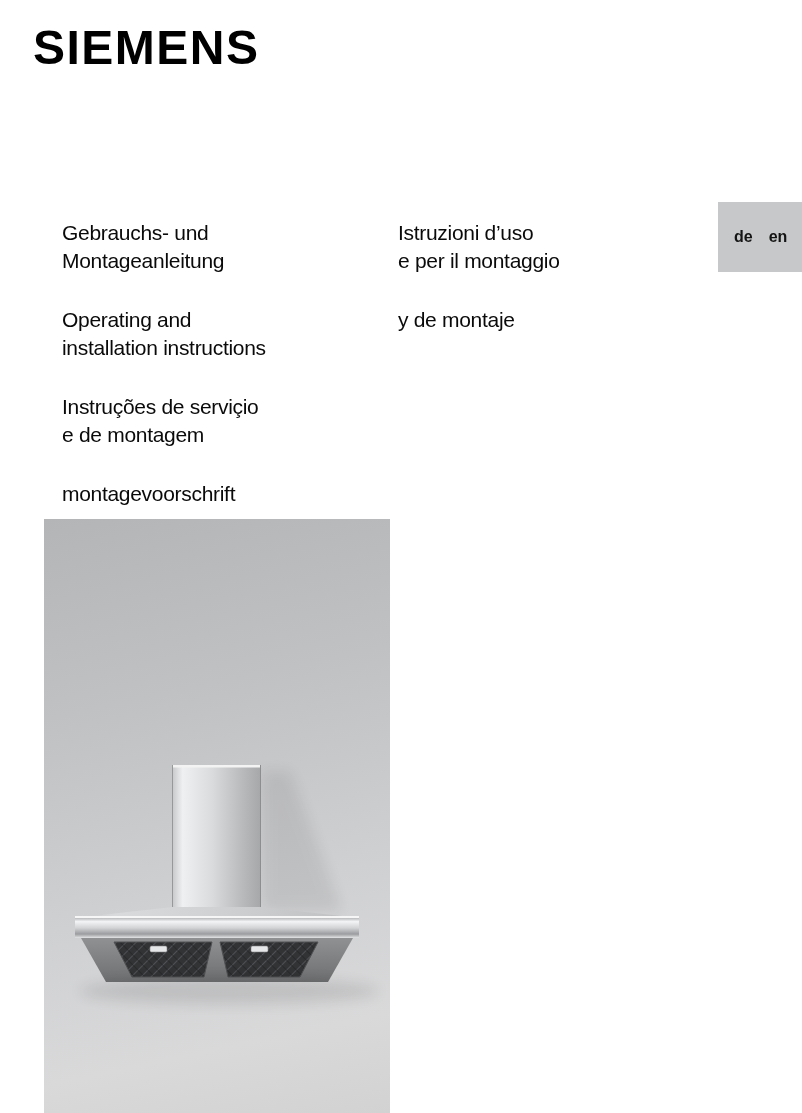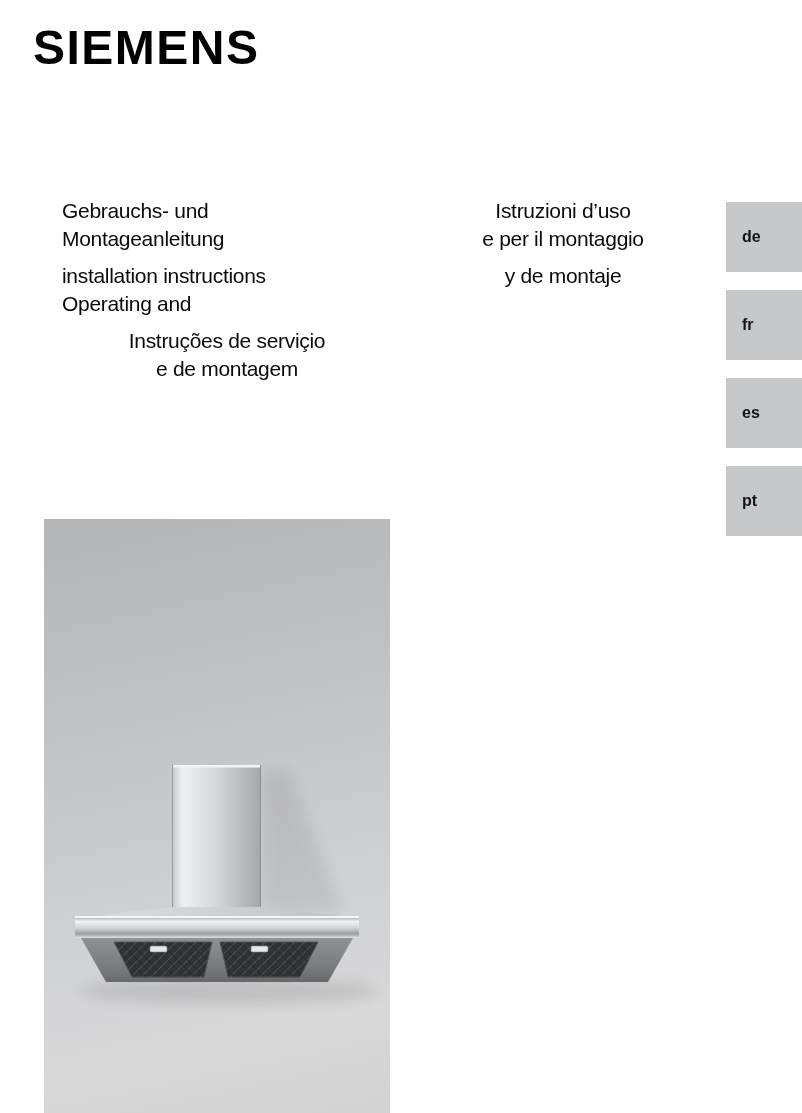--- a/index.html
+++ b/index.html
@@ -18,32 +18,32 @@
     font-size:48px; font-weight:bold; letter-spacing:1.5px;
     color:#000;
   }
 
   
   .rows {
     position:absolute; left:62px; top:197px;
     display:flex; flex-direction:column; gap:9px;
   }
   .row { display:flex; }
-  .cell { width:336px; }
-  .cell.right { width:330px;text-align:center; }
+  .cell { width:336px;margin-top:22px; }
+  .cell.right { width:330px; }
   .line {
     display:block;
     font-size:21px; line-height:28px;
     color:#0a0a0a; letter-spacing:-0.3px;
   }
 
   
   .tabs {
-    position:absolute; right:0; top:202px; width:76px;
-    display:flex; flex-direction:column; gap:18px;
+    position:absolute; right:0; top:202px; width:84px;
+    display:flex; flex-direction:row; gap:0;
   }
   .tab {
     height:70px; background:#c7c8c9;
     display:flex; align-items:center;
     padding-left:16px;
   }
   .tab-label { font-size:16px; font-weight:bold; color:#141414; }
 
   
   .product {
@@ -67,45 +67,49 @@
         <span class="line">Montageanleitung</span>
       </div>
       <div class="cell right">
         <span class="line">Istruzioni d’uso</span>
         <span class="line">e per il montaggio</span>
       </div>
     </div>
 
     <div class="row">
       <div class="cell">
+        <span class="line">Operating and</span>
         <span class="line">installation instructions</span>
-        <span class="line">Operating and</span>
       </div>
       <div class="cell right">
         <span class="line">y de montaje</span>
       </div>
     </div>
 
     <div class="row">
       <div class="cell right">
         <span class="line">Instruções de serviçio</span>
         <span class="line">e de montagem</span>
       </div>
     </div>
 
     <div class="row">
       <div class="cell">
+        <span class="line">montagevoorschrift</span>
       </div>
     </div>
 
   </div>
 
   <div class="tabs">
     <div class="tab">
       <span class="tab-label">de</span>
+    </div>
+    <div class="tab">
+      <span class="tab-label">en</span>
     </div>
     <div class="tab">
       <span class="tab-label">fr</span>
     </div>
     <div class="tab">
       <span class="tab-label">es</span>
     </div>
     <div class="tab">
       <span class="tab-label">pt</span>
     </div>

